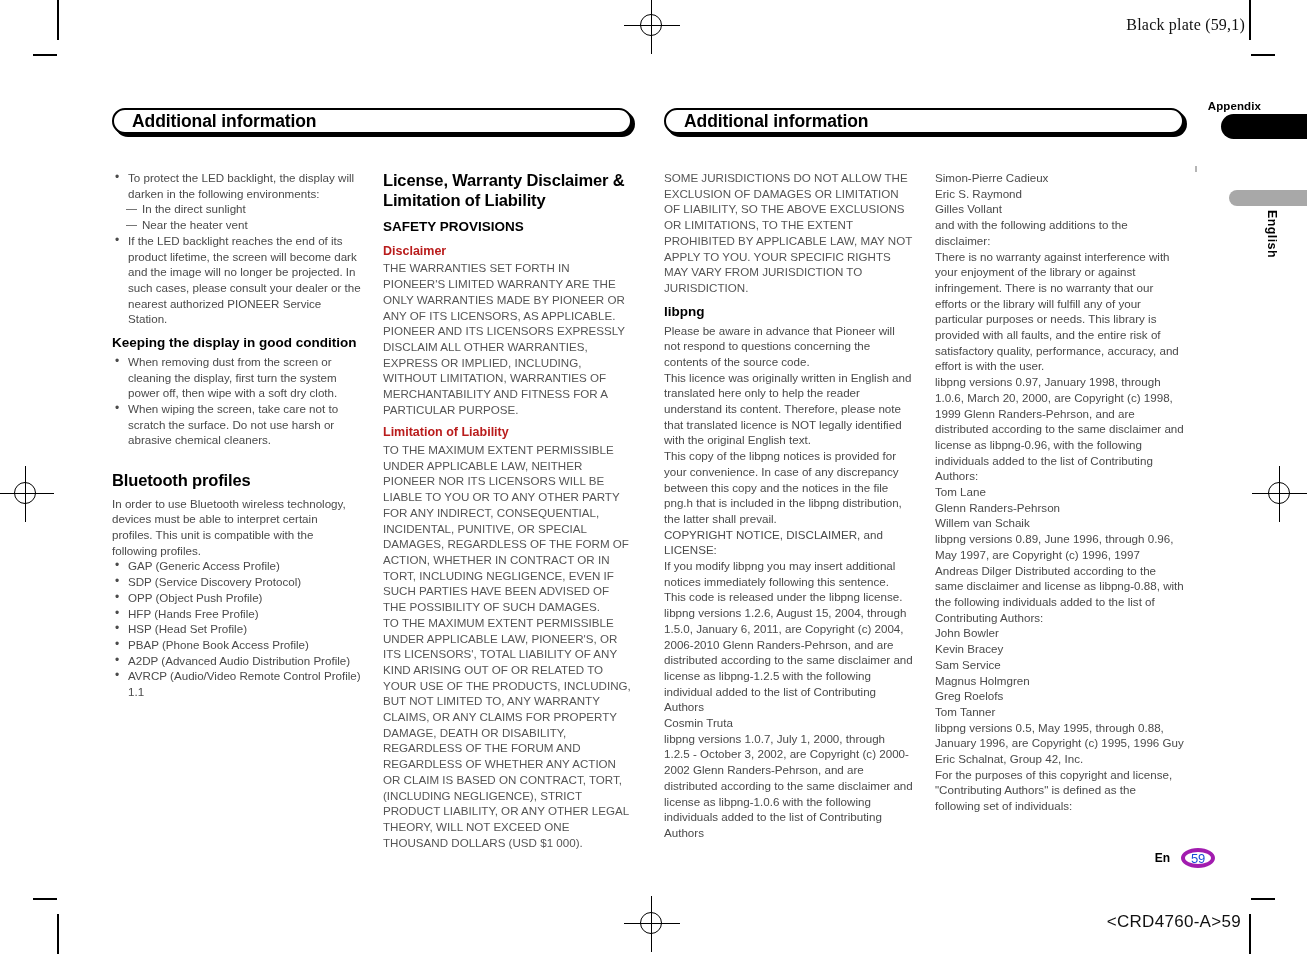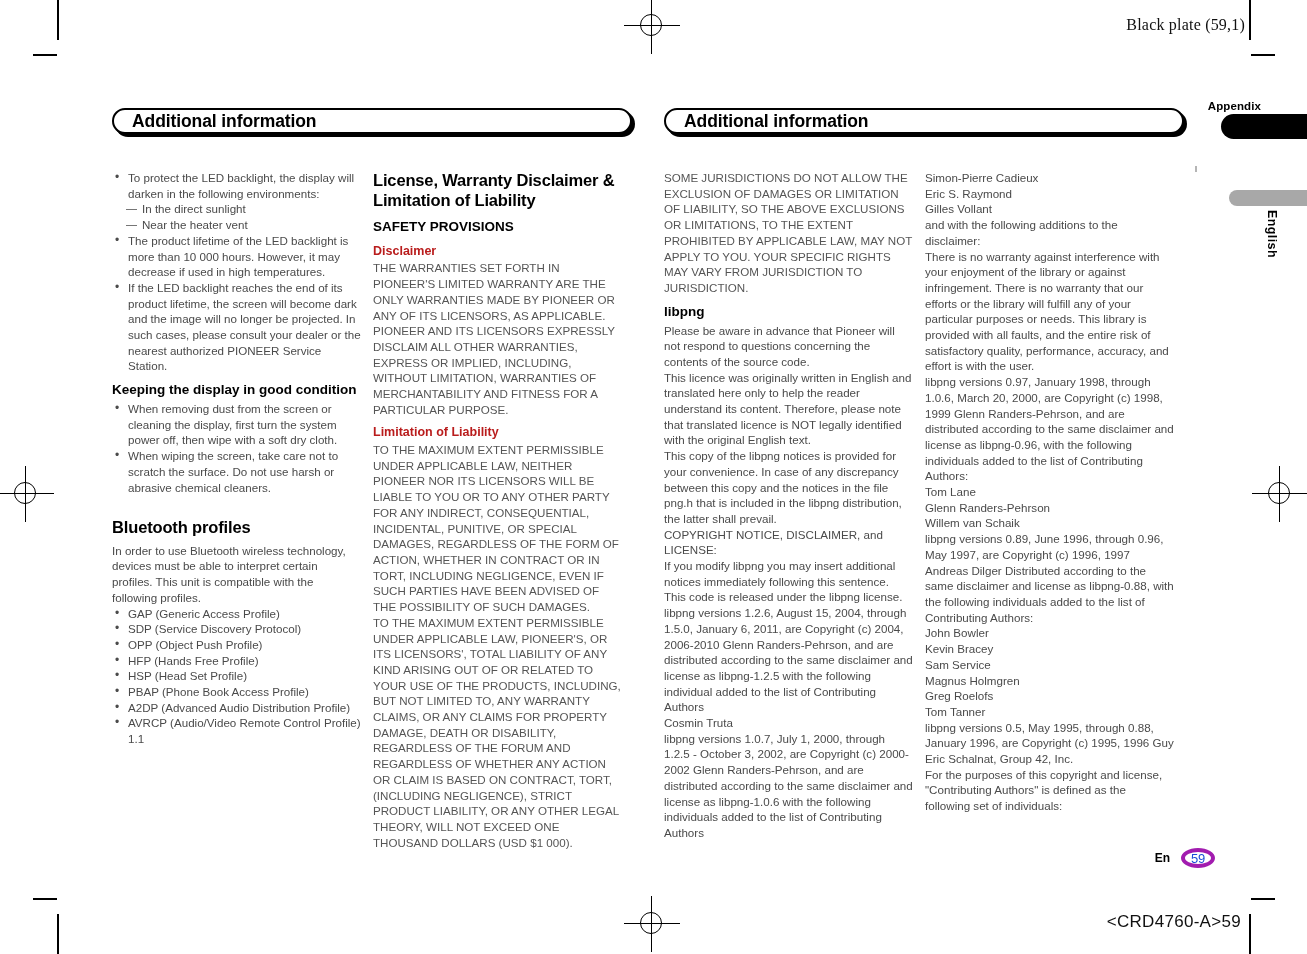--- a/index.html
+++ b/index.html
@@ -100,21 +100,21 @@
     top: 3px;
     font-size: 17.5px;
     font-weight: bold;
     color: #000;
     letter-spacing: -0.1px;
   }
 
   
   .cols {
     display: flex;
-    gap: 12px;
+    gap: 22px;
   }
   .col { width: 249px; }
 
   
   .h1 {
     font-size: 16.5px;
     font-weight: bold;
     color: #000;
     line-height: 1.24;
     margin: 0 0 5px 0;
@@ -301,21 +301,20 @@
         <div class="pill-label">Additional information</div>
       </div>
 
       <div class="cols">
 
         <div class="col">
           <ul class="bullets">
             <li>To protect the LED backlight, the display will darken in the following environments:</li>
             <li class="dash">In the direct sunlight</li>
             <li class="dash">Near the heater vent</li>
-            <li>The product lifetime of the LED backlight is more than 10 000 hours. However, it may decrease if used in high temperatures.</li>
             <li>If the LED backlight reaches the end of its product lifetime, the screen will become dark and the image will no longer be projected. In such cases, please consult your dealer or the nearest authorized PIONEER Service Station.</li>
           </ul>
 
           <h2 class="h2">Keeping the display in good condition</h2>
           <ul class="bullets">
             <li>When removing dust from the screen or cleaning the display, first turn the system power off, then wipe with a soft dry cloth.</li>
             <li>When wiping the screen, take care not to scratch the surface. Do not use harsh or abrasive chemical cleaners.</li>
           </ul>
 
           <h1 class="h1 spaced">Bluetooth profiles</h1>

